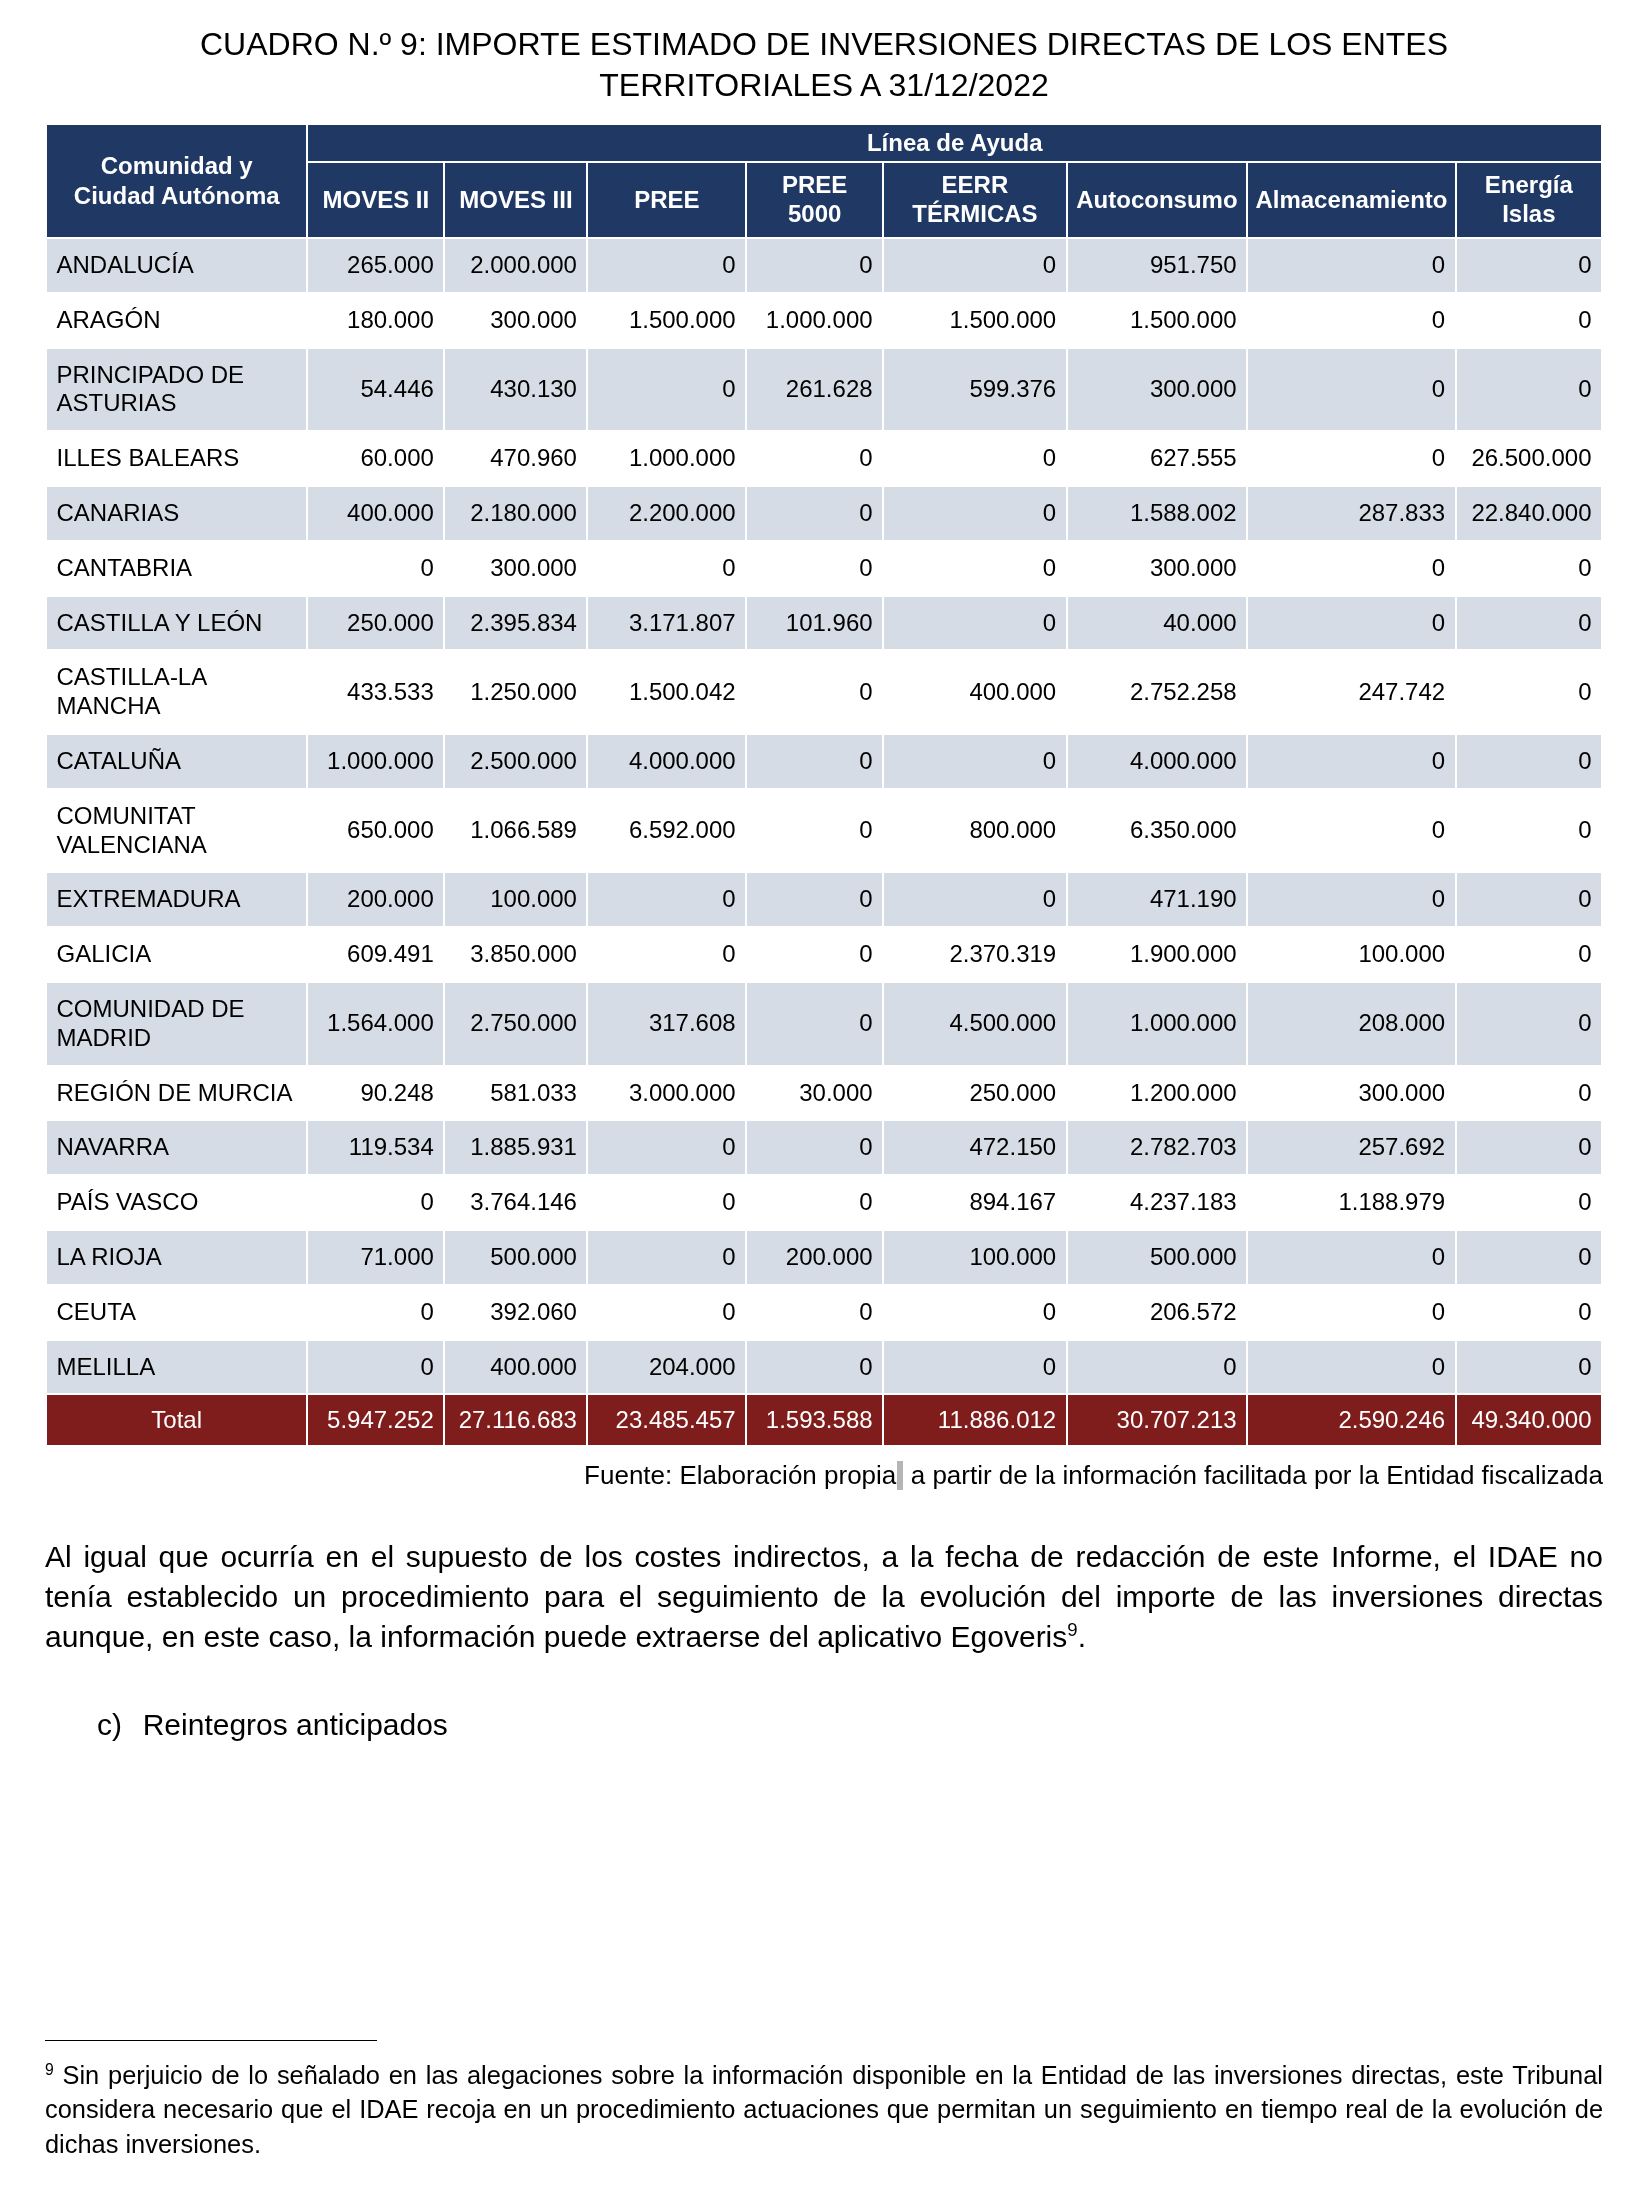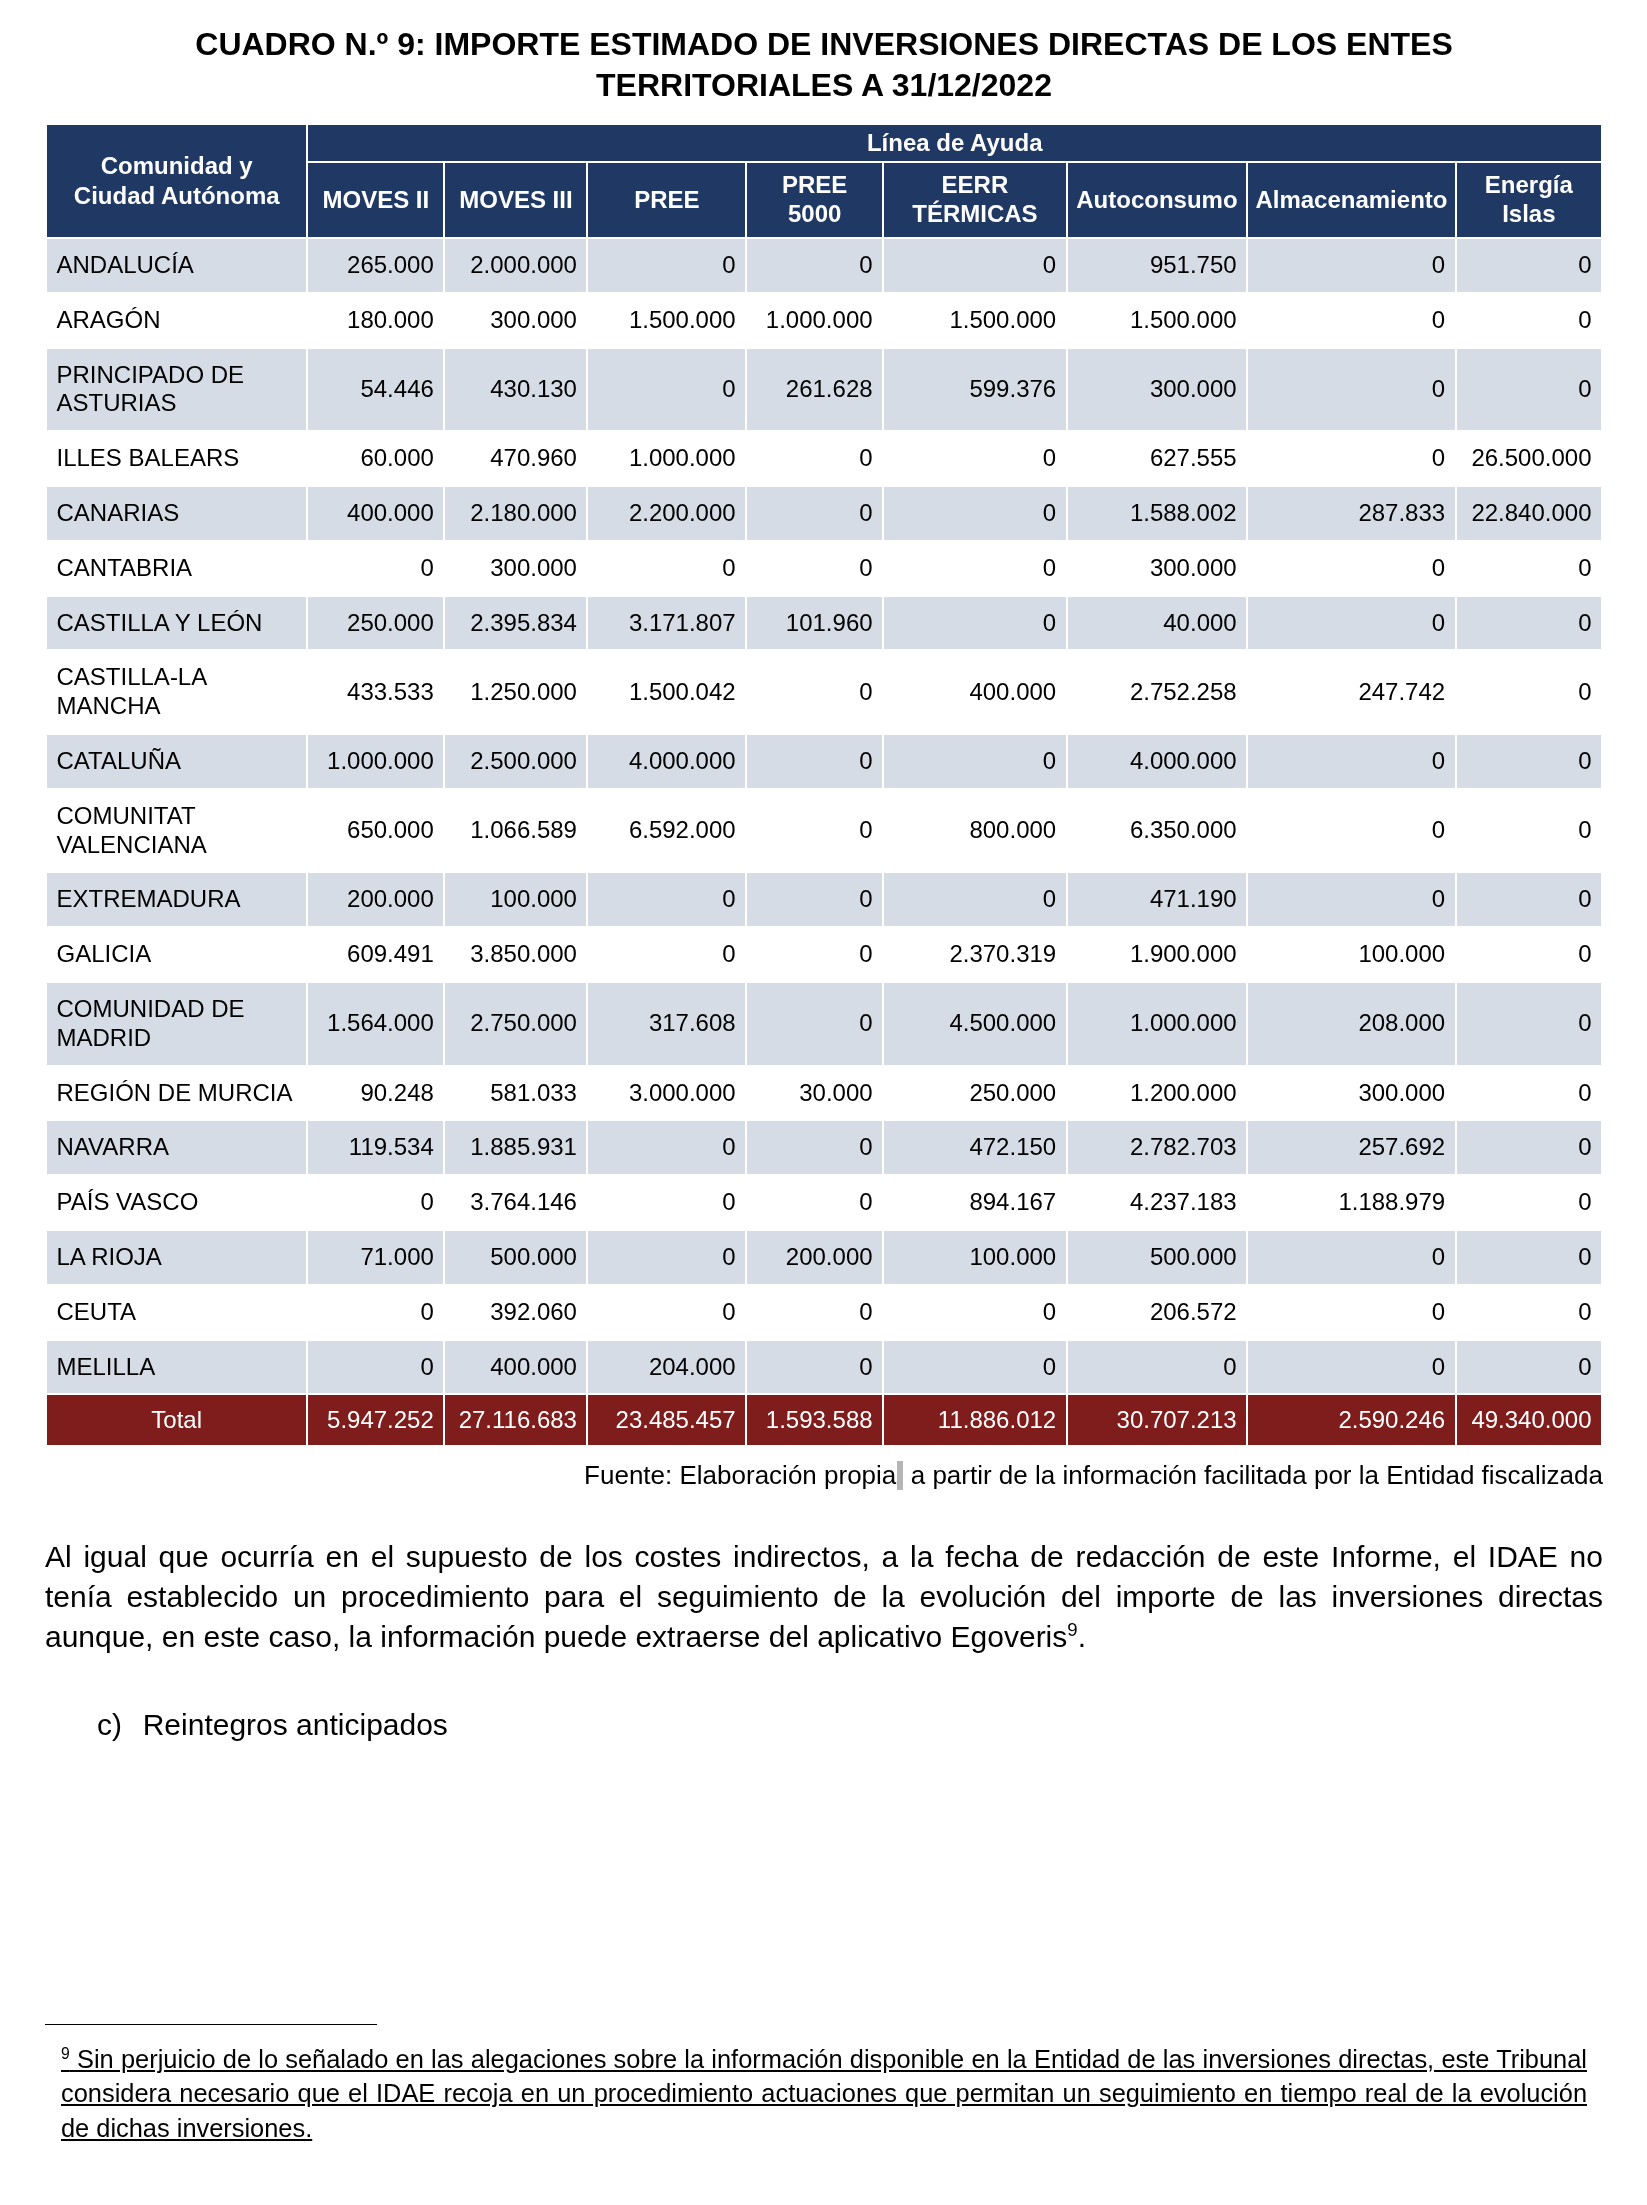--- a/index.html
+++ b/index.html
@@ -11,21 +11,21 @@
     color: #000000;
   }
   .page {
     width: 1648px;
     min-height: 2205px;
     padding: 24px 45px 32px 45px;
     position: relative;
   }
   .title {
     text-align: center;
-    font-weight: bold;
+    font-weight: normal;
     font-size: 32px;
     line-height: 1.28;
     white-space: pre-line;
   }
   .subtitle {
     text-align: center;
     font-size: 29px;
     margin-top: 8px;
   }
   table.cuadro {
@@ -113,22 +113,21 @@
   }
   .footnote-rule {
     width: 332px;
     border-top: 1.6px solid #000000;
     margin-bottom: 17.5px;
   }
   .footnote-text {
     font-size: 25.4px;
     line-height: 1.35;
     text-align: justify;
-    margin: 16px;
-    text-decoration: underline;
+    margin: 0;
   }
 </style>
 </head>
 <body>
 
 <div class="page">
 
   <div class="title">CUADRO N.º 9: IMPORTE ESTIMADO DE INVERSIONES DIRECTAS DE LOS ENTES
 TERRITORIALES A 31/12/2022</div>
 

